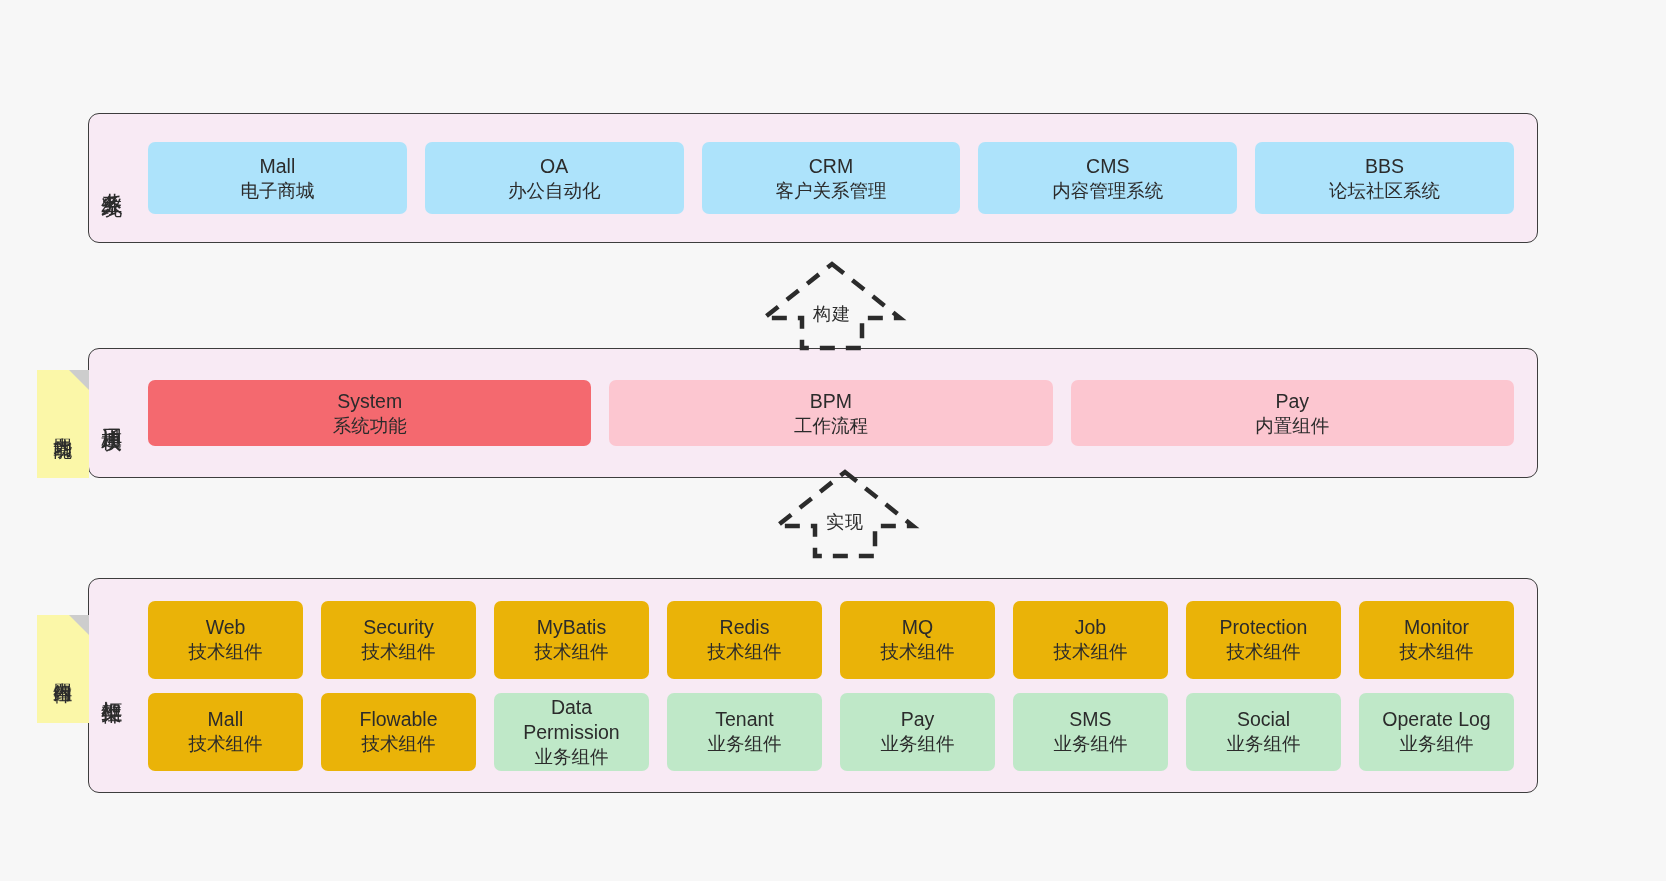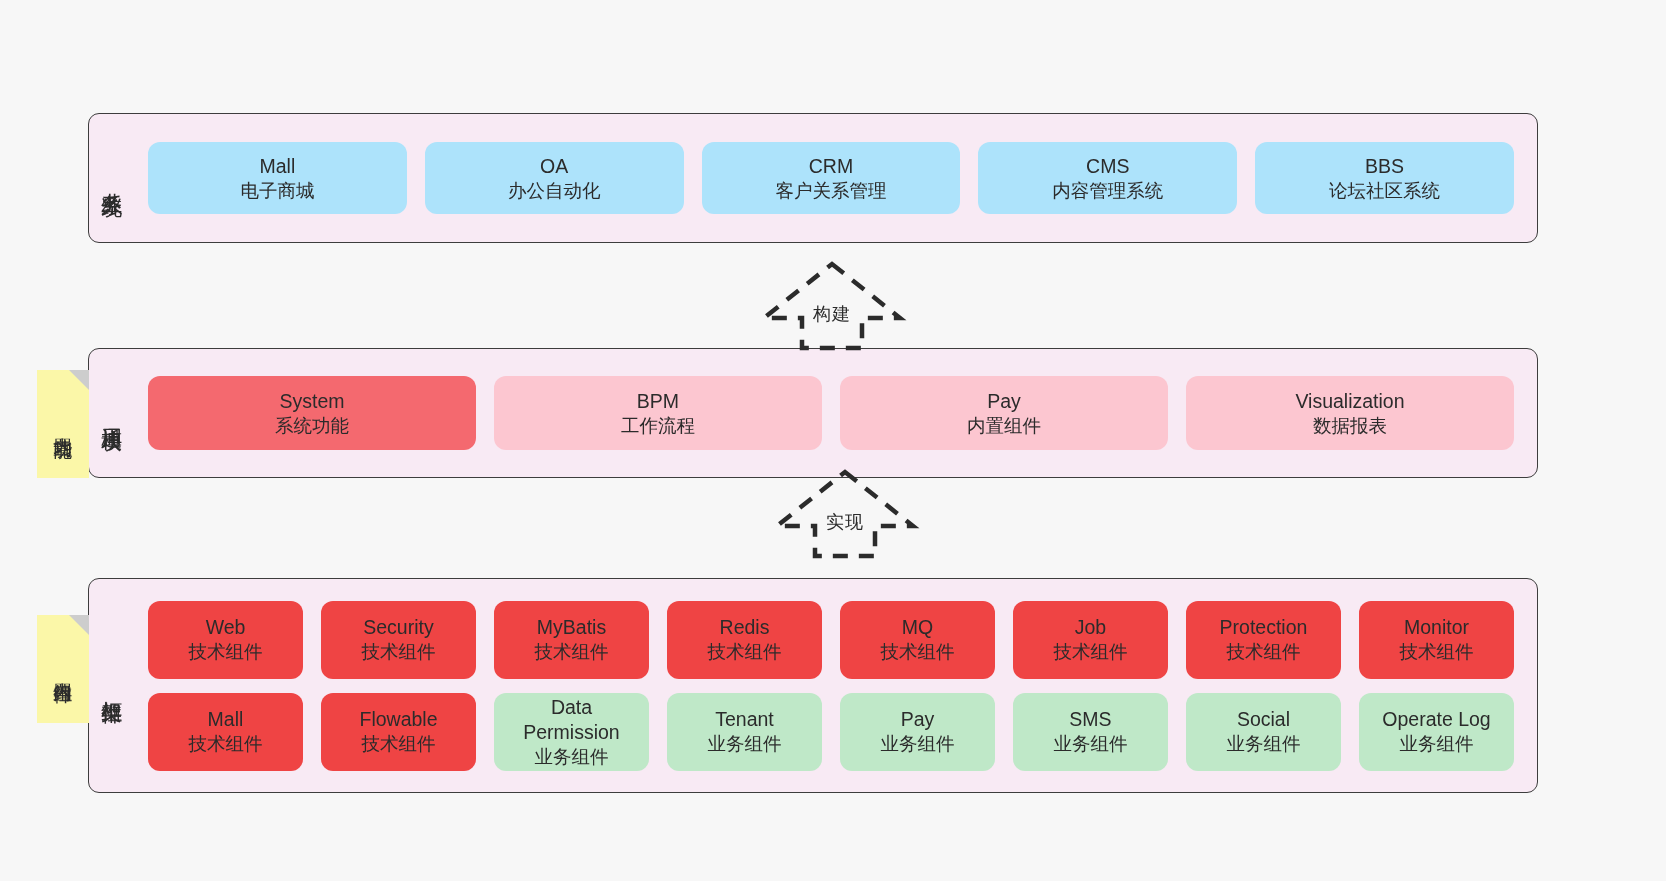--- a/index.html
+++ b/index.html
@@ -46,52 +46,52 @@
     align-items: center;
     gap: 0;
     padding: 0 14px 0 4px;
   }
 
   
   .card {
     flex: 1 1 0;
     min-width: 0;
     margin: 0 9px;
-    border-radius: 12px;
+    border-radius: 7px;
     display: flex;
     flex-direction: column;
     align-items: center;
     justify-content: center;
     text-align: center;
     color: #2b2b2b;
     line-height: 1.28;
     padding: 4px 6px;
   }
   .card .en { font-size: 19.5px; }
   .card .cn { font-size: 18.5px; }
 
   .card.blue   { background: #ade3fb; }
   .card.red    { background: #f4696f; }
   .card.pink   { background: #fcc6d0; }
-  .card.green  { background: #ef4444; }
+  .card.green  { background: #eab308; }
   .card.lgreen { background: #bfe8c8; }
 
   
   #layer-business {
     left: 88px; top: 113px; width: 1450px; height: 130px;
   }
   #layer-business .layer-body { height: 100%; }
   #layer-business .card { height: 72px; }
 
   
   #layer-modules {
     left: 88px; top: 348px; width: 1450px; height: 130px;
   }
   #layer-modules .layer-body { height: 100%; }
-  #layer-modules .card { height: 74px; }
+  #layer-modules .card { height: 66px; }
 
   
   #layer-framework {
     left: 88px; top: 578px; width: 1450px; height: 215px;
   }
   #layer-framework .layer-body {
     flex-direction: column;
     justify-content: center;
     gap: 14px;
     padding: 12px 14px 12px 4px;
@@ -198,24 +198,20 @@
         <span class="cn">系统功能</span>
       </div>
       <div class="card pink">
         <span class="en">BPM</span>
         <span class="cn">工作流程</span>
       </div>
       <div class="card pink">
         <span class="en">Pay</span>
         <span class="cn">内置组件</span>
       </div>
-      <div class="card pink">
-        <span class="en">Visualization</span>
-        <span class="cn">数据报表</span>
-      </div>
 
     </div>
   </div>
 
   <div class="arrow" id="arrow-implement">
     <svg viewBox="0 0 150 96">
       <path d="M 75 8 L 143 62 L 105 62 L 105 92 L 45 92 L 45 62 L 7 62 Z" fill="none" stroke="#2b2b2b" stroke-width="4.5" stroke-dasharray="15,11" stroke-linejoin="miter"></path>
     </svg>
     <div class="arrow-label">实现</div>
   </div>

